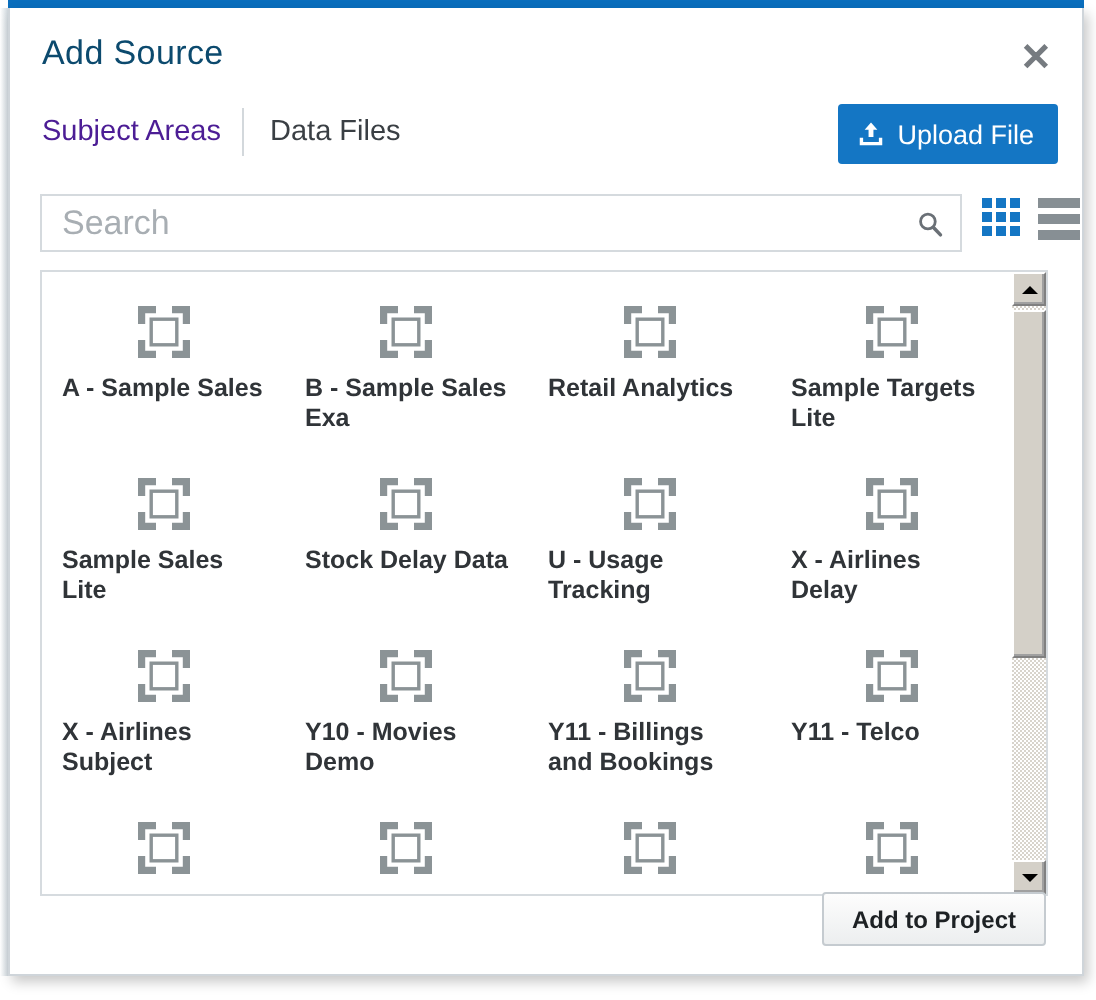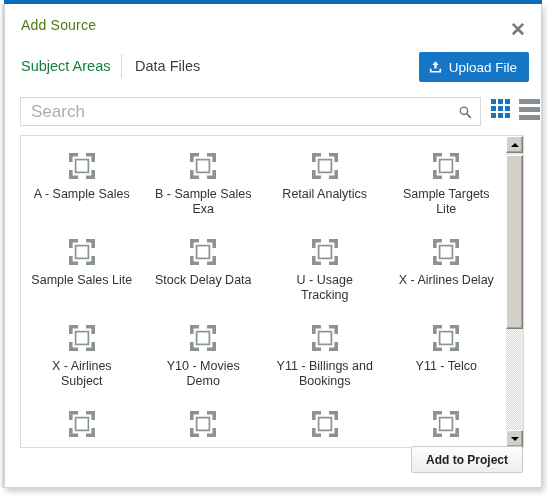--- a/index.html
+++ b/index.html
@@ -31,22 +31,22 @@
     position: absolute;
     left: 0px; top: 4px;
     width: 4px; height: 484px;
     background: linear-gradient(to right, rgba(255,255,255,0), rgba(170,185,195,0.55));
   }
 
   
   .dlg-title {
     position: absolute;
     left: 16px; top: 13px;
-    font-size: 14px;
-    color: #4d7c0f;
+    font-size: 17px;
+    color: #0c4a6e;
     letter-spacing: .2px;
   }
   .close-btn {
     position: absolute;
     right: 10px; top: 14px;
     width: 26px; height: 24px;
     cursor: pointer;
     color: #767b80;
     font-size: 19px;
     line-height: 24px;
@@ -60,21 +60,21 @@
     left: 0; top: 48px;
     width: 100%; height: 36px;
   }
   .tab {
     position: absolute;
     top: 6px;
     font-size: 14.5px;
     cursor: pointer;
     white-space: nowrap;
   }
-  .tab.active { left: 16px; color: #15803d; }
+  .tab.active { left: 16px; color: #4c1d95; }
   .tab.inactive { left: 130px; color: #3a3f44; }
   .tab-sep {
     position: absolute;
     left: 116px; top: 2px;
     width: 1px; height: 24px;
     background: #d3d8dc;
   }
   .upload-btn {
     position: absolute;
     right: 12px; top: 0px;
@@ -146,23 +146,23 @@
     left: 0; top: 0;
     width: 486px;
     padding-top: 8px;
     display: grid;
     grid-template-columns: repeat(4, 1fr);
     row-gap: 0px;
   }
   .item {
     width: 100%;
     padding: 6px 4px 8px 4px;
-    text-align: center;
     cursor: pointer;
     min-height: 86px;
+    font-weight: bold;
   }
   .item-icon {
     width: 26px; height: 26px;
     margin: 3px auto 8px auto;
     position: relative;
   }
   .item-label {
     font-size: 12.5px;
     color: #303438;
     line-height: 15px;

